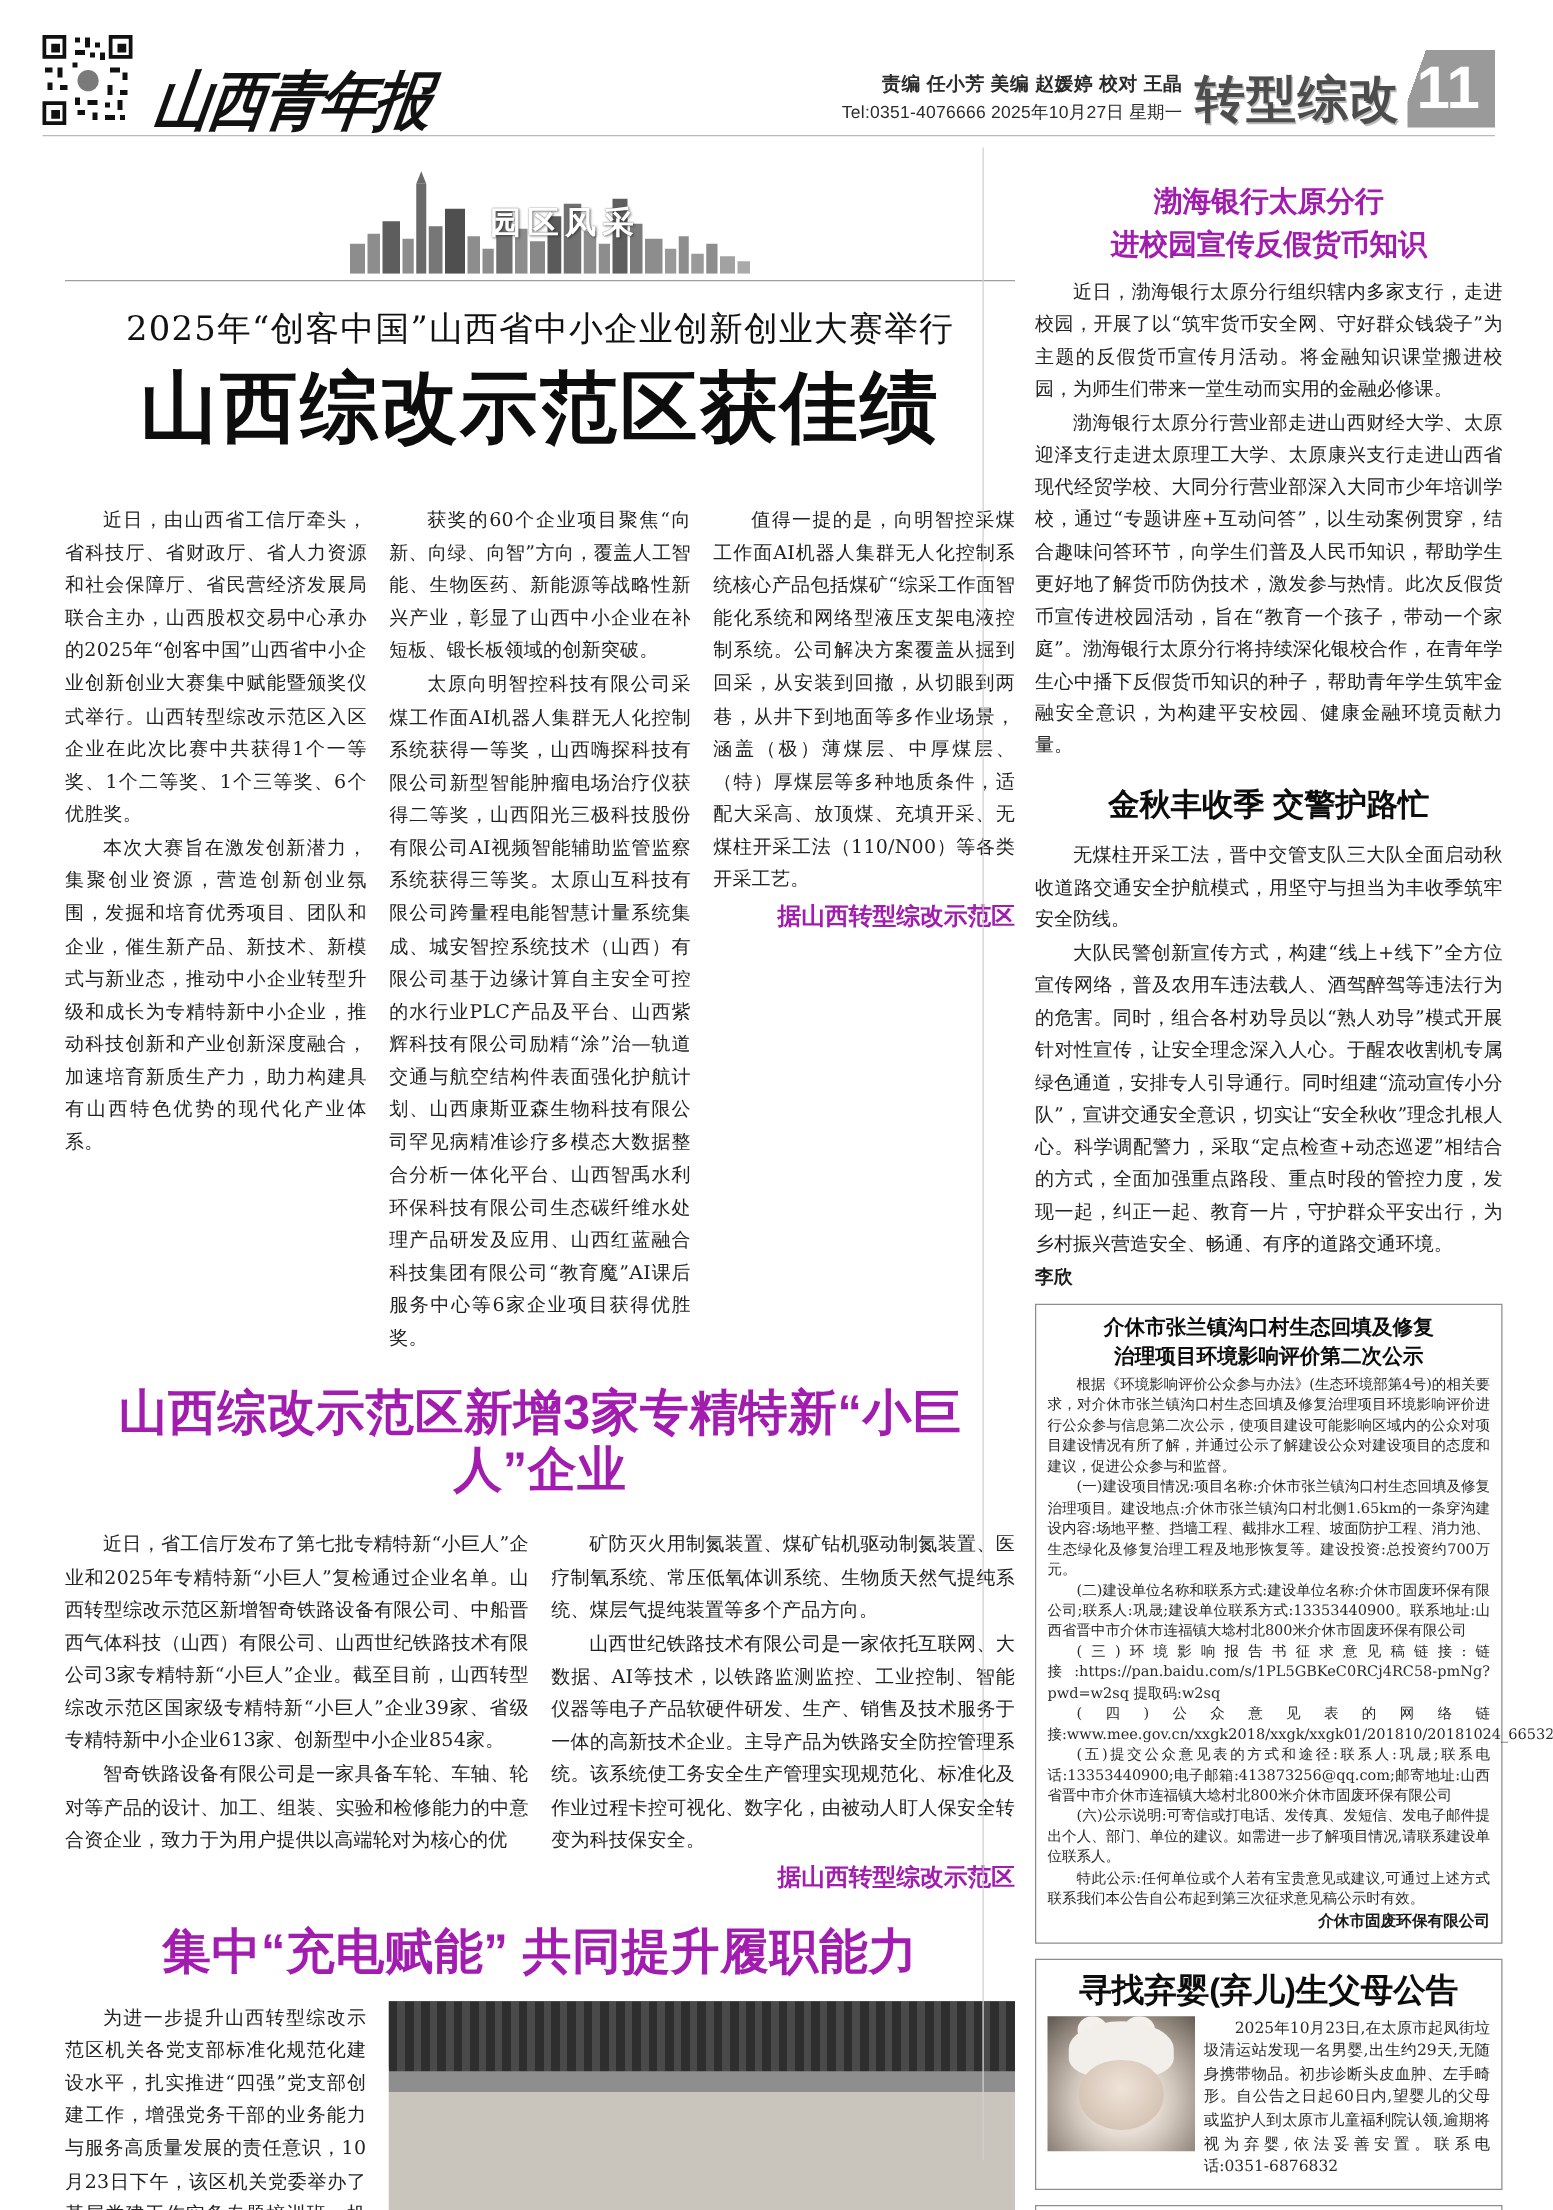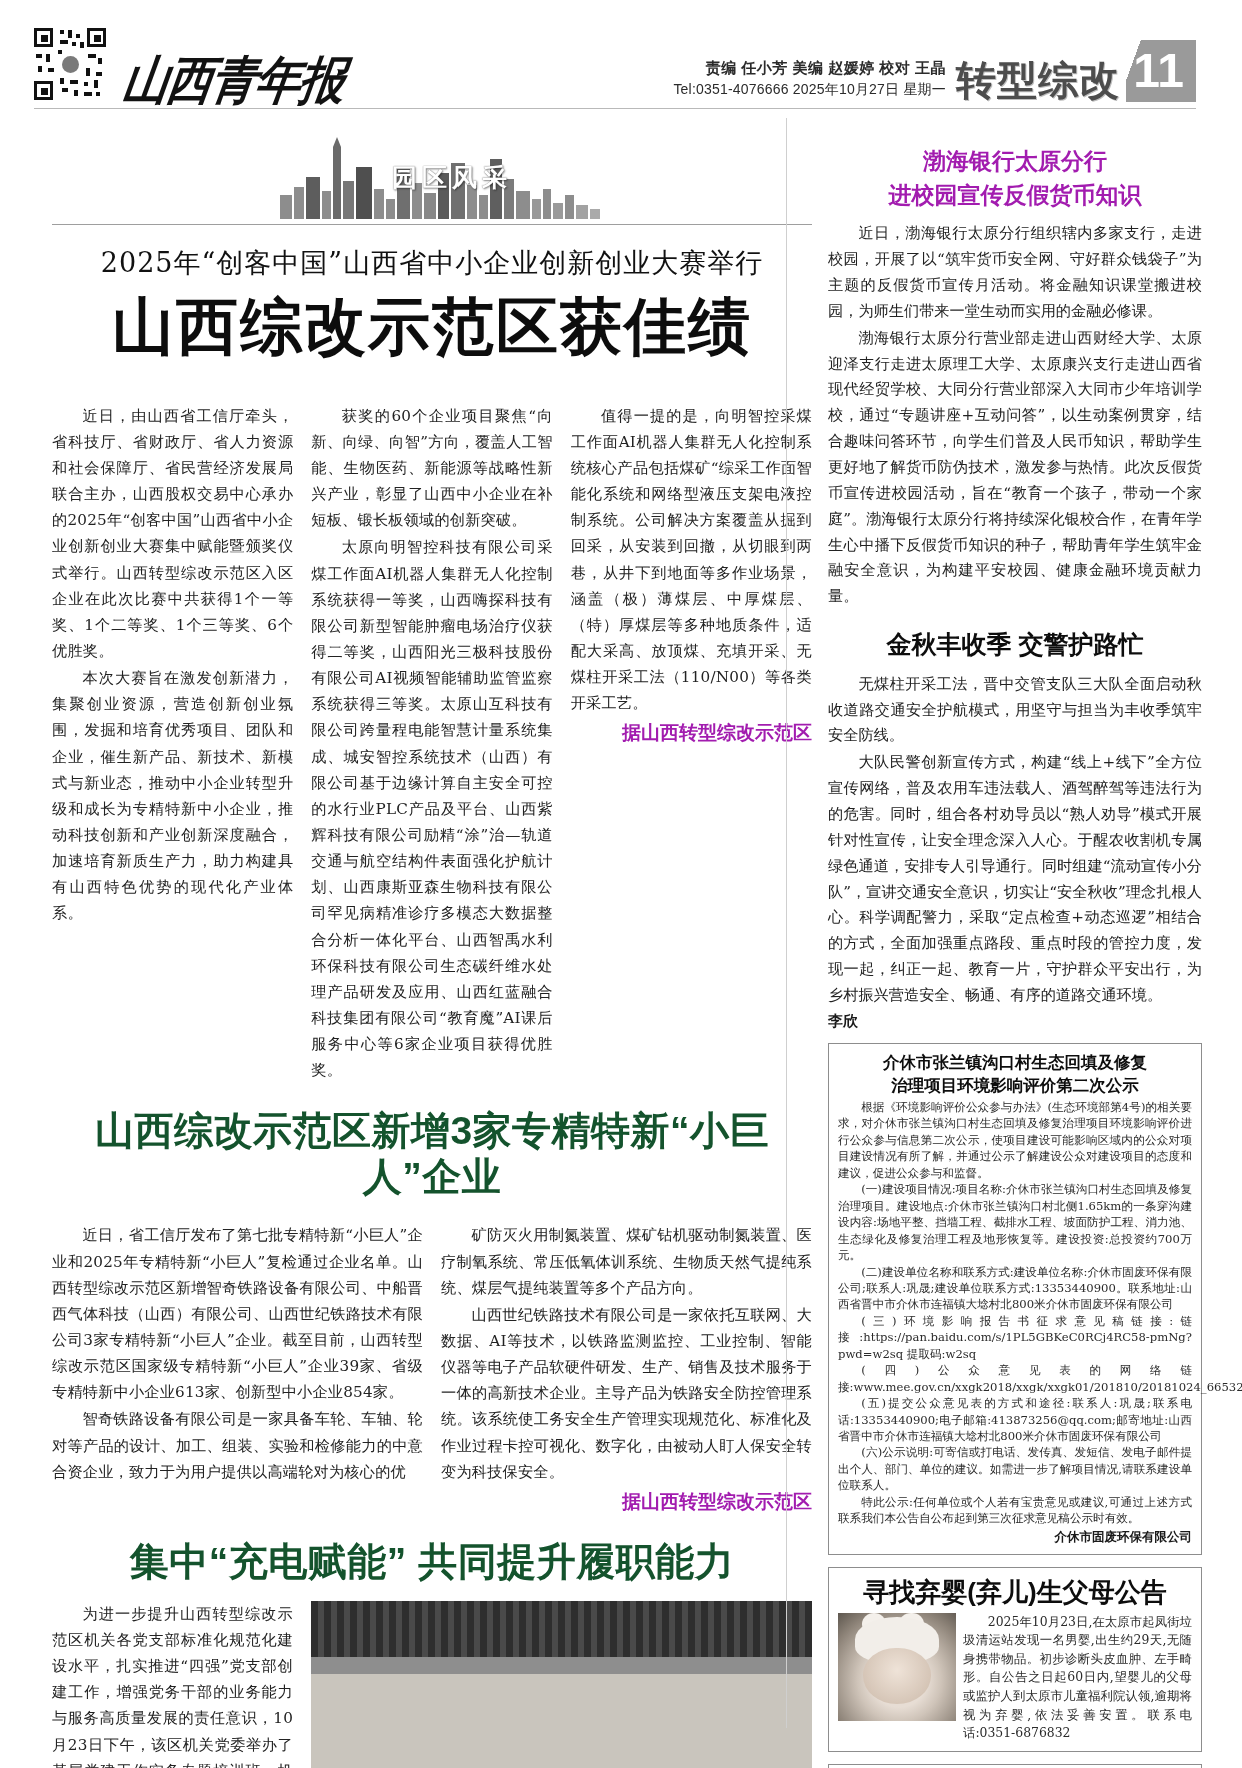--- a/index.html
+++ b/index.html
@@ -107,21 +107,21 @@
   .headline-xl {
     text-align:center;
     font-family:"Liberation Sans","DejaVu Sans",sans-serif;
     font-weight:700; font-size:62px; letter-spacing:2px;
     margin-top:12px; color:#0d0d0d; line-height:1.1;
   }
   .headline-lg {
     text-align:center;
     font-family:"Liberation Sans","DejaVu Sans",sans-serif;
     font-weight:700; font-size:39px; letter-spacing:.5px;
-    margin:24px 0 16px; color:#14532d; line-height:1.18;
+    margin:24px 0 16px; color:#a21caf; line-height:1.18;
   }
 
   
   .cols3 { display:flex; gap:18px; margin-top:22px; }
   .cols3 .col { flex:1 1 0; min-width:0; }
 
   p.bt {
     font-family:"DejaVu Serif",serif;
     font-size:15.2px; line-height:1.72;
     text-align:justify; text-justify:inter-character;

